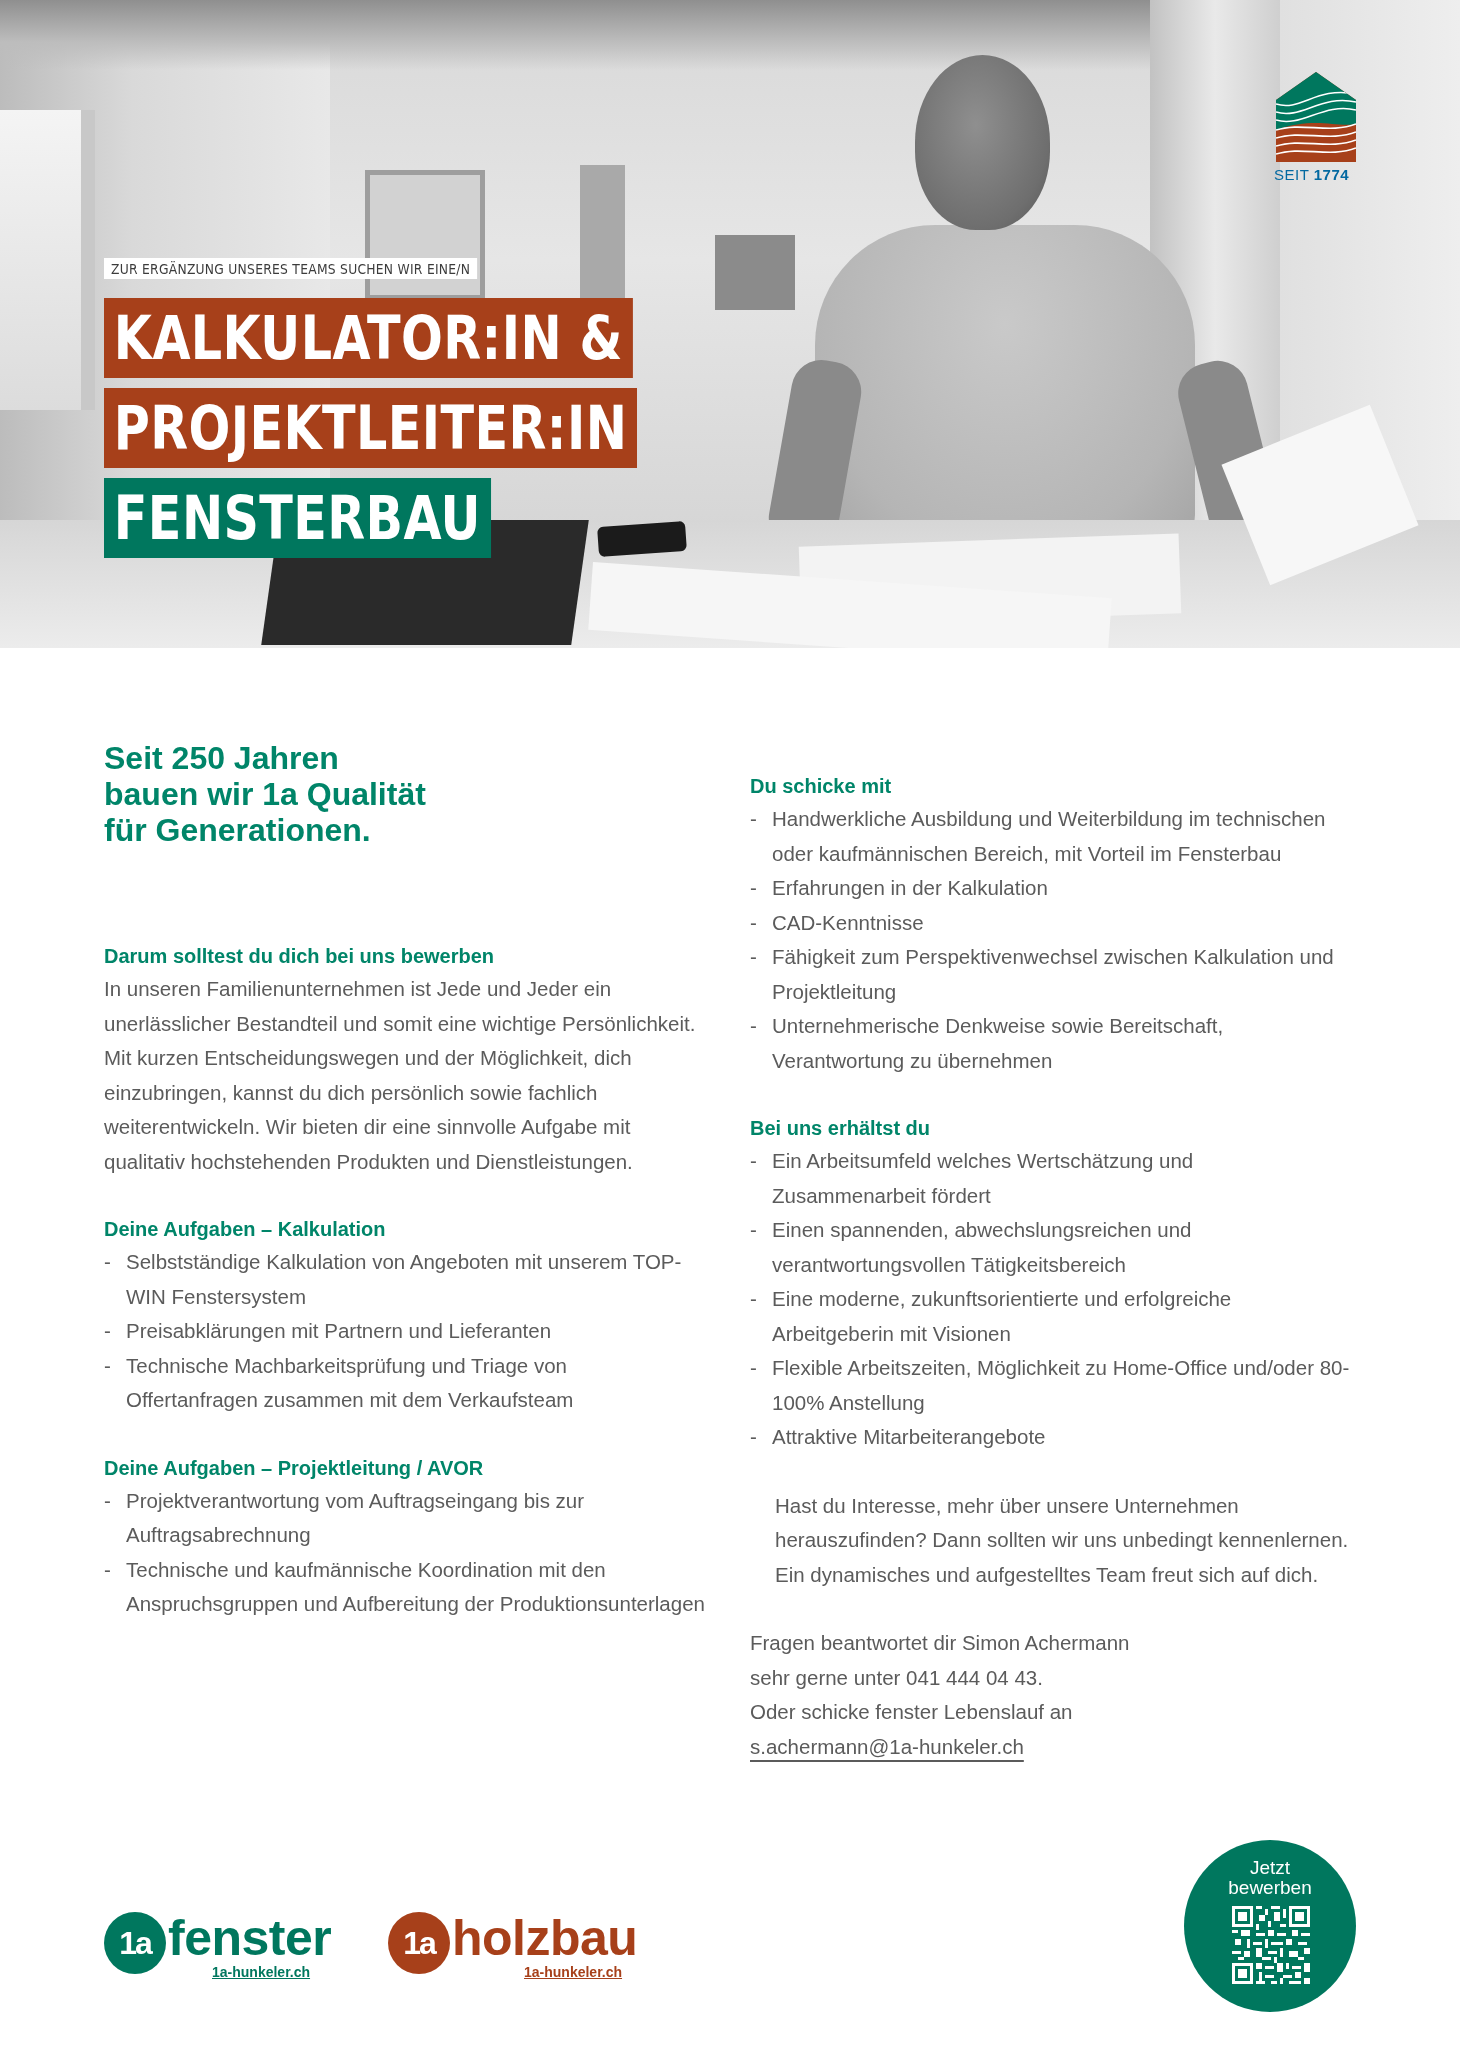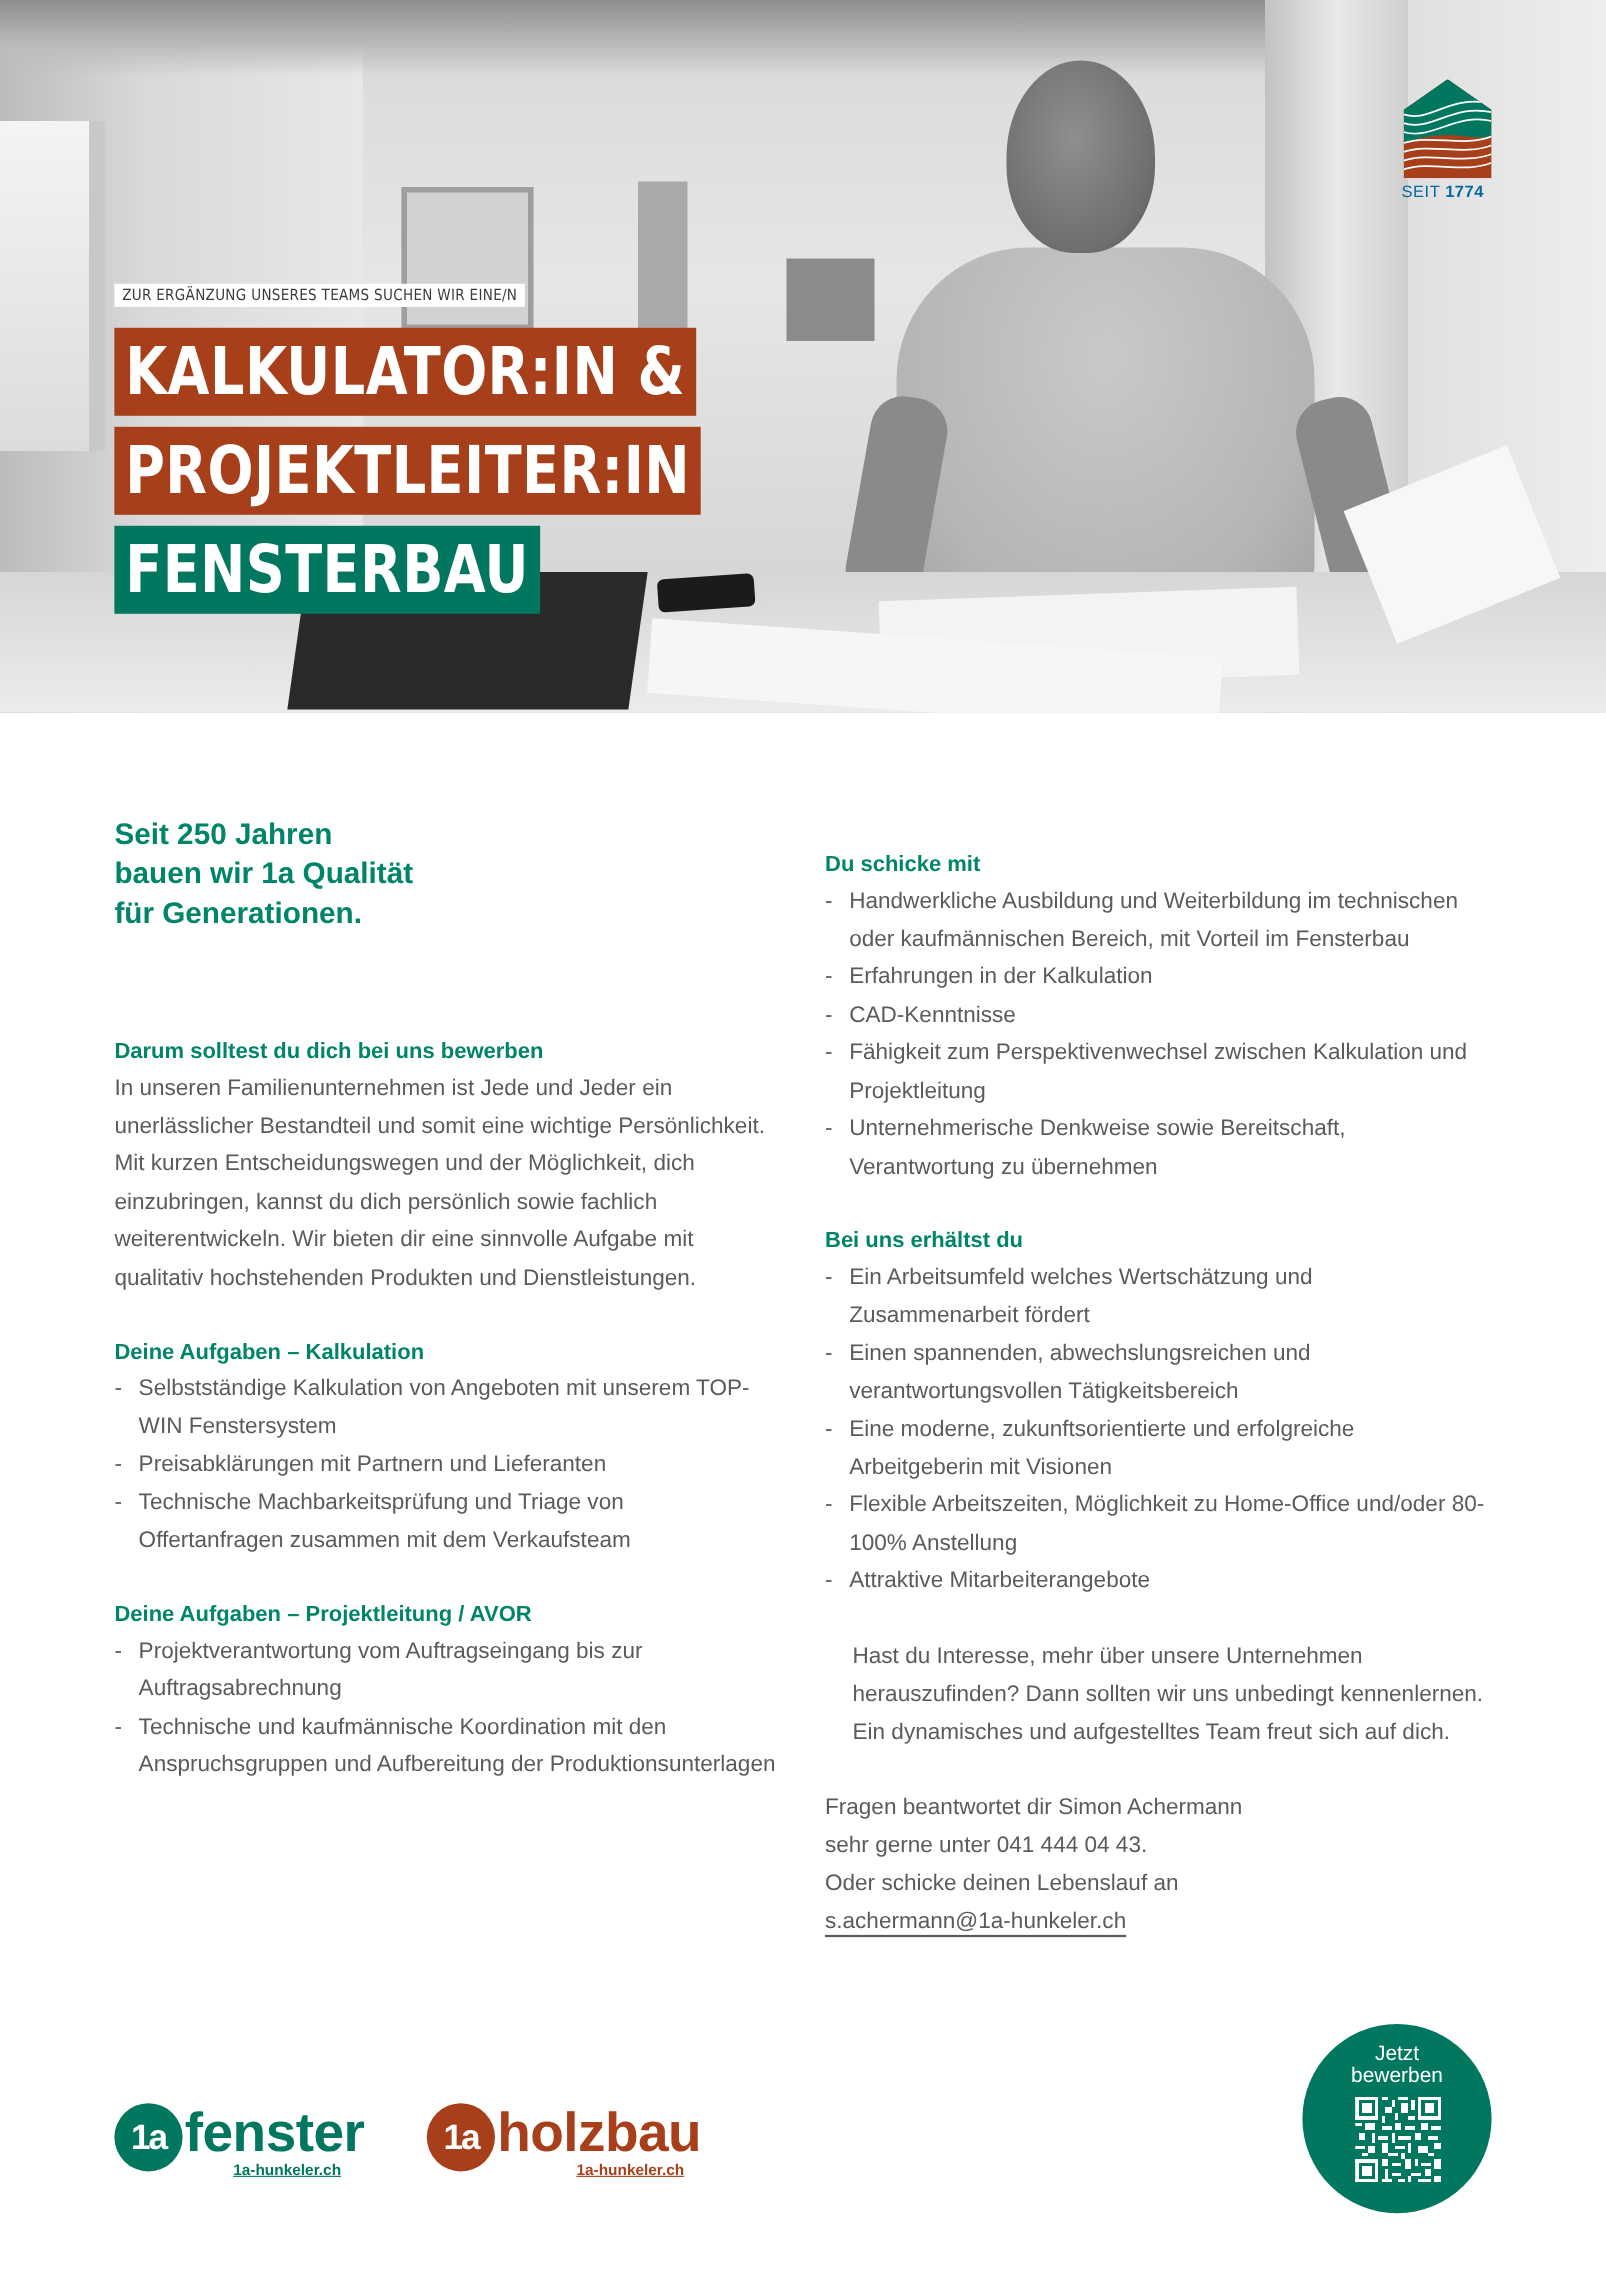--- a/index.html
+++ b/index.html
@@ -59,21 +59,21 @@
   .title-line { position: absolute; left: 104px; height: 80px; padding: 0 12px; color: #ffffff;
     font-family: "DejaVu Sans", sans-serif; font-weight: 700; font-size: 60px; line-height: 80px;
     white-space: nowrap; transform: scaleX(0.82); transform-origin: left center; letter-spacing: 0.5px; }
   .title-line.rust { background: #a7401a; }
   .title-line.green { background: #00775e; }
 
   
   .col { position: absolute; width: 620px; }
   .col-left { left: 104px; top: 740px; }
   .col-right { left: 750px; top: 770px; }
-  .lead { color: #008569; font-weight: 700; font-size: 27px; line-height: 36px; margin-bottom: 58px; }
+  .lead { color: #008569; font-weight: 700; font-size: 32px; line-height: 36px; margin-bottom: 58px; }
   .para { font-size: 20.5px; line-height: 34.5px; color: #5b5b5b; }
   .h-sec { color: #008569; font-weight: 700; font-size: 20px; line-height: 32px; }
   .gap { height: 34px; }
   .list { list-style: none; }
   .list li { position: relative; padding-left: 22px; font-size: 20.5px; line-height: 34.5px; color: #5b5b5b; }
   .list li .dash { position: absolute; left: 0; top: 0; }
   .email { color: #5b5b5b; text-decoration: underline; text-underline-offset: 6px; }
 
   
   .logo { position: absolute; top: 1912px; height: 70px; }
@@ -190,21 +190,21 @@
     <li><span class="dash">-</span><span>Einen spannenden, abwechslungsreichen und verantwortungsvollen Tätigkeitsbereich</span></li>
     <li><span class="dash">-</span><span>Eine moderne, zukunftsorientierte und erfolgreiche Arbeitgeberin mit Visionen</span></li>
     <li><span class="dash">-</span><span>Flexible Arbeitszeiten, Möglichkeit zu Home-Office und/oder 80-100% Anstellung</span></li>
     <li><span class="dash">-</span><span>Attraktive Mitarbeiterangebote</span></li>
   </ul>
   <div class="gap"></div>
   <p class="para" style="width:580px;margin-left:25px;">Hast du Interesse, mehr über unsere Unternehmen herauszufinden? Dann sollten wir uns unbedingt kennenlernen. Ein dynamisches und aufgestelltes Team freut sich auf dich.</p>
   <div class="gap"></div>
   <div class="para">Fragen beantwortet dir Simon Achermann</div>
   <div class="para">sehr gerne unter 041 444 04 43.</div>
-  <div class="para">Oder schicke deinen Lebenslauf an</div>
+  <div class="para">Oder schicke fenster Lebenslauf an</div>
   <div class="para"><a class="email">s.achermann@1a-hunkeler.ch</a></div>
 </div>
 
 <div class="logo fenster">
   <div class="circle">1a</div>
   <div class="word">fenster</div>
   <div class="url">1a-hunkeler.ch</div>
 </div>
 <div class="logo holzbau">
   <div class="circle">1a</div>

